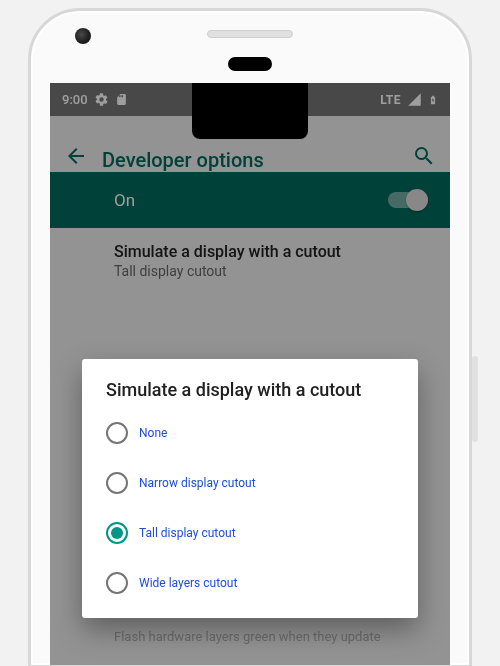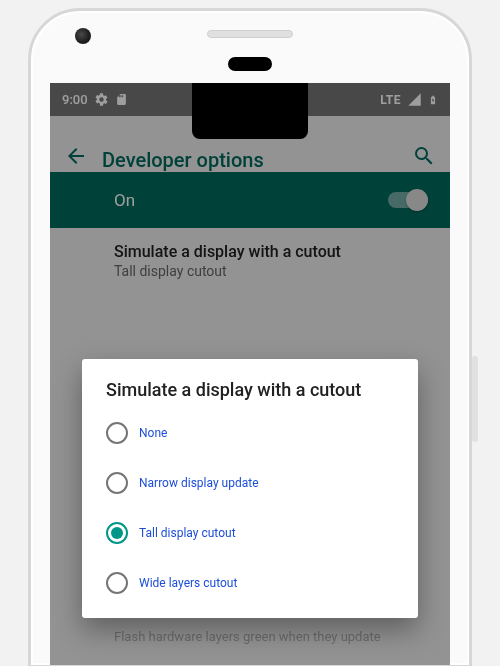--- a/index.html
+++ b/index.html
@@ -314,21 +314,21 @@
 
     <div class="dialog">
       <div class="dialog-title">Simulate a display with a cutout</div>
 
       <div class="option">
         <div class="radio"></div>
         <span>None</span>
       </div>
       <div class="option">
         <div class="radio"></div>
-        <span>Narrow display update</span>
+        <span>Narrow display cutout</span>
       </div>
       <div class="option">
         <div class="radio checked"></div>
         <span>Tall display cutout</span>
       </div>
       <div class="option">
         <div class="radio"></div>
         <span>Wide layers cutout</span>
       </div>
     </div>

